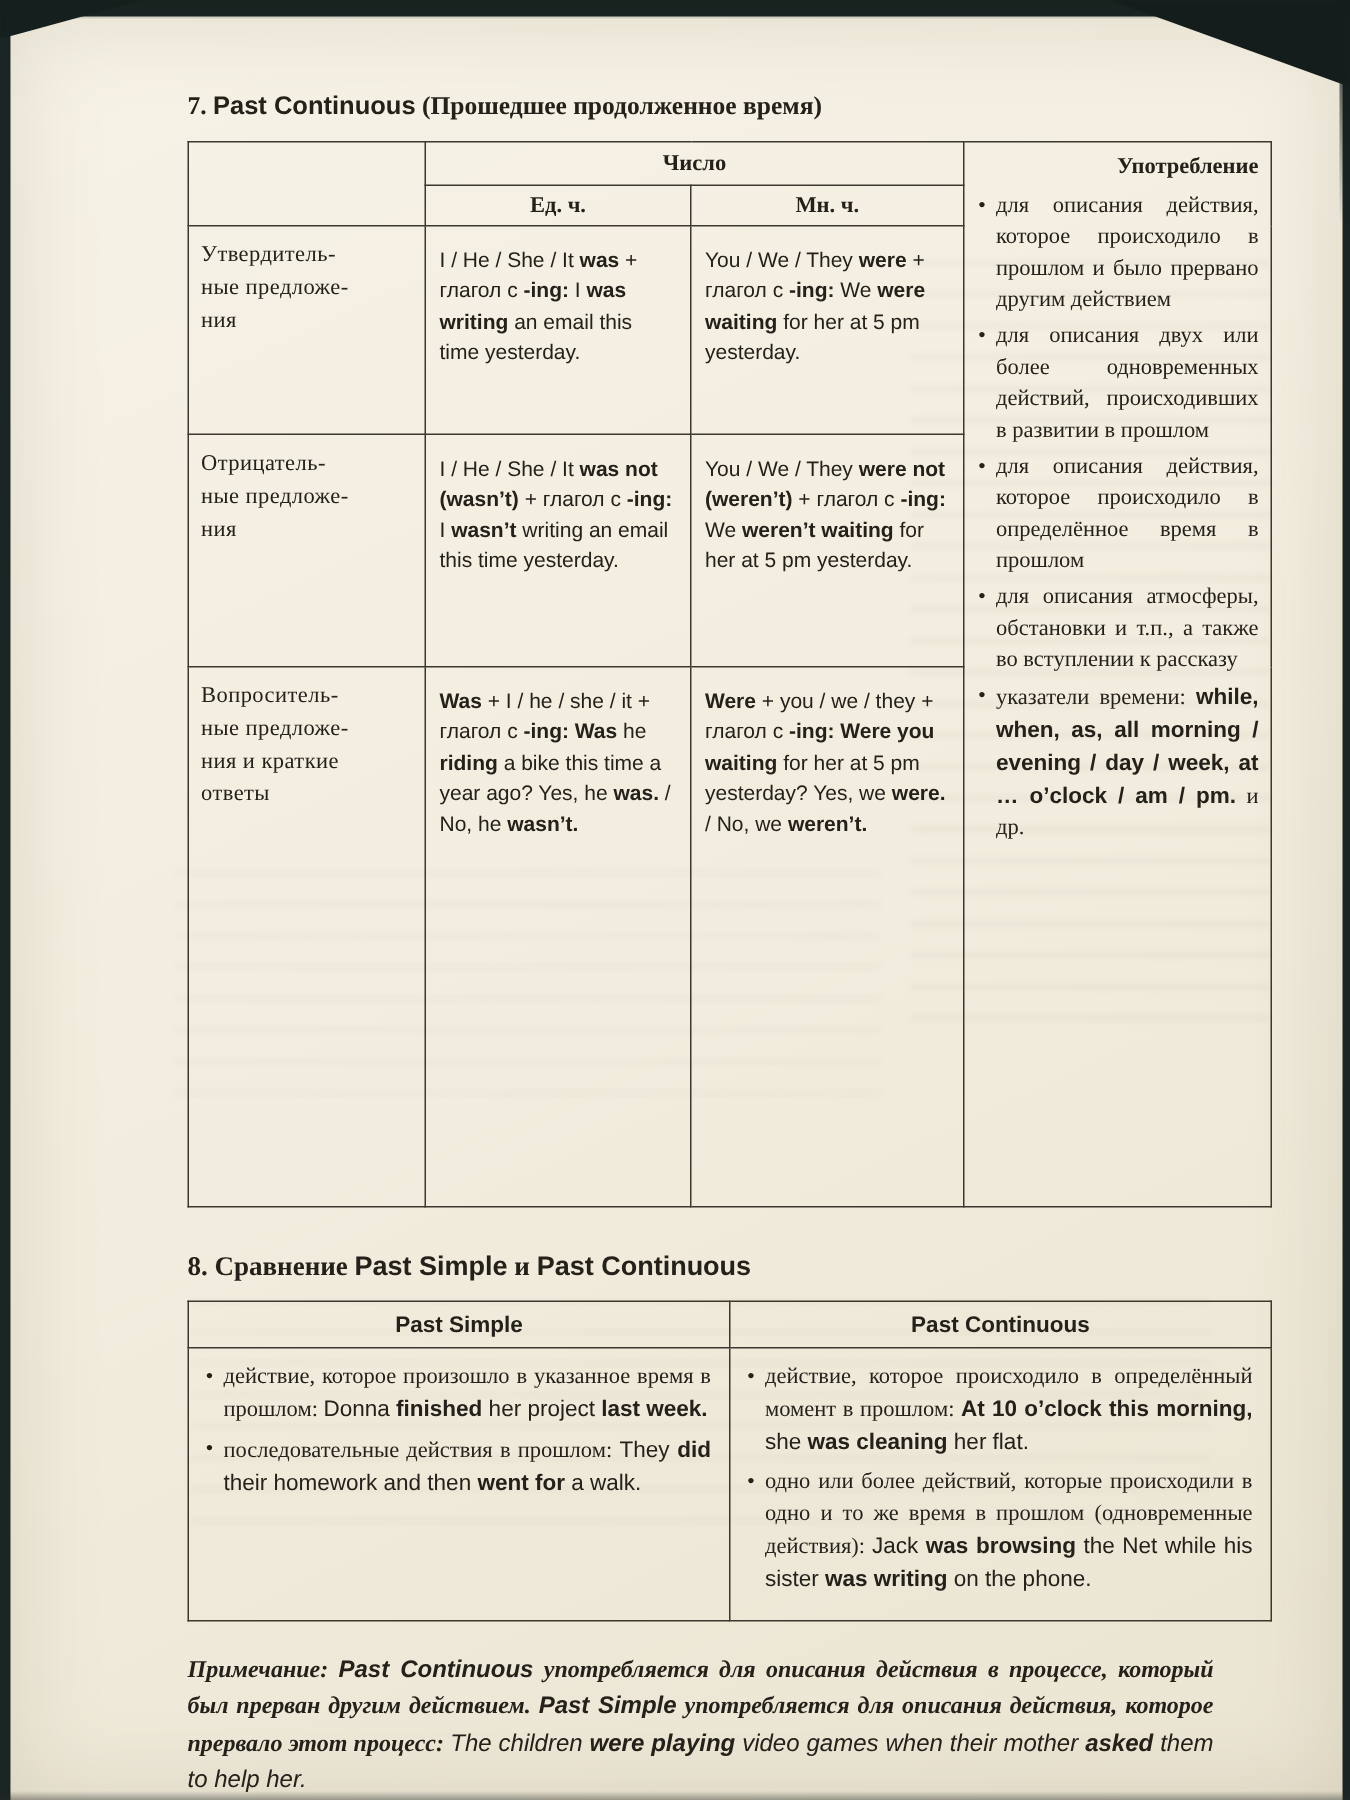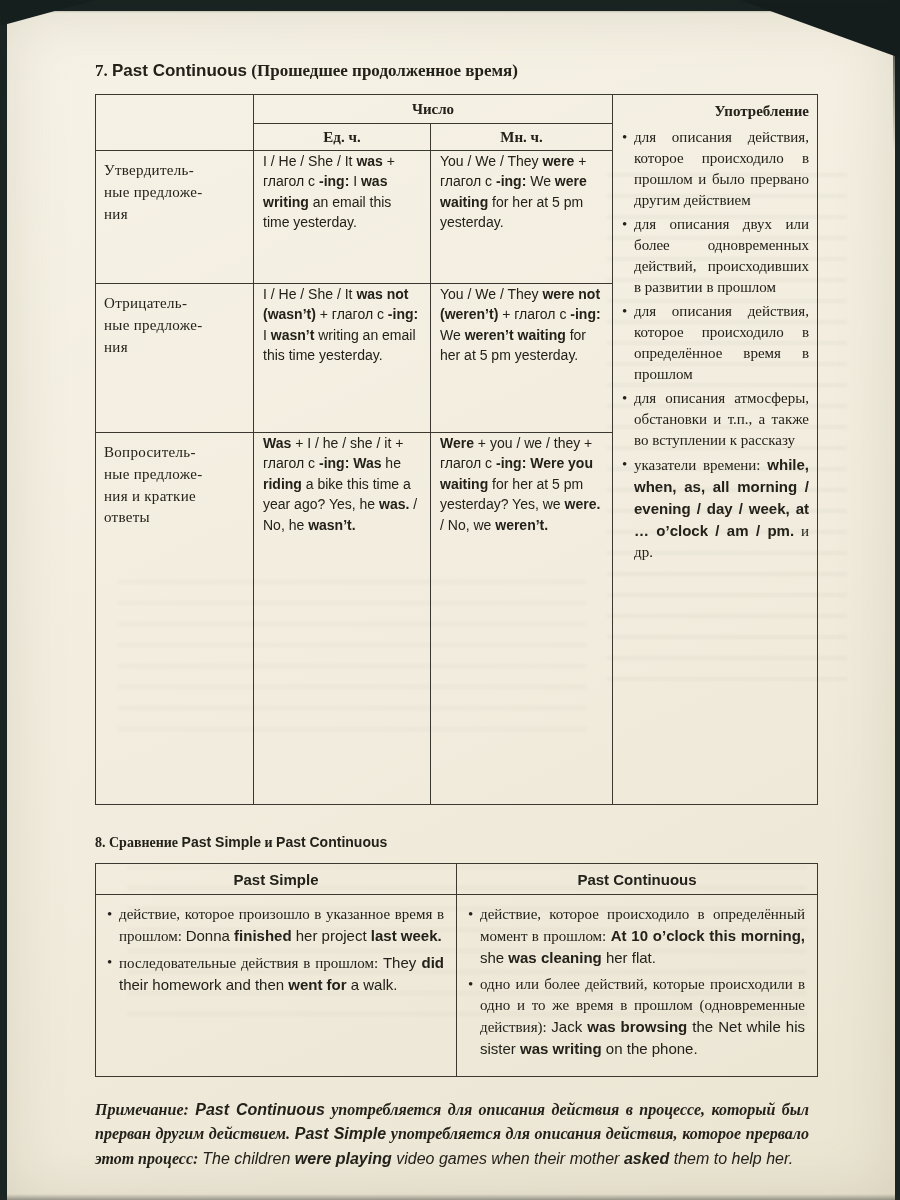--- a/index.html
+++ b/index.html
@@ -24,40 +24,40 @@
   .edge-right{position:absolute;top:0;right:0;width:7px;height:150px;
     background:linear-gradient(180deg,#141d1b,rgba(20,29,27,0));}
   .edge-bottom{position:absolute;bottom:0;left:0;width:900px;height:6px;
     background:linear-gradient(0deg,rgba(40,45,40,.4),rgba(40,45,40,0));}
   .ghost{position:absolute;pointer-events:none;filter:blur(1.6px);opacity:.55;z-index:0;
     background:repeating-linear-gradient(0deg,rgba(110,105,90,.09) 0 4px,rgba(110,105,90,0) 4px 21px);}
   .g1{left:600px;top:150px;width:240px;height:520px;}
   .g2{left:110px;top:555px;width:470px;height:165px;opacity:.4;}
   .g3{left:120px;top:855px;width:680px;height:150px;opacity:.4;}
 
-  .content{position:relative;z-index:1;padding:50px 86px 0 88px;}
+  .content{position:relative;z-index:1;padding:50px 86px 0 88px;margin-left:30px;}
 
   .b{font-weight:bold;}
   .sans{font-family:"Liberation Sans",sans-serif;}
 
   h1,h2{font-size:17px;font-weight:bold;margin:0;}
   h1{margin-bottom:13px;}
-  h2{margin:29px 0 12px 0;font-size:14px;}
+  h2{margin:29px 0 12px 0;font-size:18px;}
 
   table.tbl{border-collapse:collapse;table-layout:fixed;width:722px;}
   table.tbl td{border:1.5px solid #3a382f;vertical-align:top;}
 
   .tbl1{height:711px;}
   .tbl1 .th{font-weight:bold;text-align:center;vertical-align:middle;font-size:15px;}
   .tbl1 tr.hr1 td{height:26px;}
   .tbl1 tr.hr2 td{height:24px;}
   .tbl1 tr.r-aff td{height:114px;}
   .tbl1 tr.r-neg td{height:130px;}
   .lbl{padding:9px 8px;font-size:15px;line-height:1.45;letter-spacing:.3px;white-space:pre-line;}
-  .ex{padding:0 9px;font-family:"Liberation Sans",sans-serif;font-size:14px;line-height:1.46;}
+  .ex{padding:12px 9px;font-family:"Liberation Sans",sans-serif;font-size:14px;line-height:1.46;}
   .usage-cell{padding:4px 8px 8px 8px;}
   .usage-head{font-weight:bold;text-align:right;font-size:15px;padding:4px 0 7px 0;}
   ul.ulist{list-style:none;margin:0;padding:0;}
   ul.ulist li{position:relative;padding-left:13px;margin-bottom:3px;
     font-size:15px;line-height:1.4;text-align:justify;}
   ul.ulist li::before{content:"•";position:absolute;left:1px;top:0;}
 
   .tbl2 .th{font-family:"Liberation Sans",sans-serif;font-weight:bold;text-align:center;
     vertical-align:middle;font-size:15px;height:28px;}
   .cmp{padding:9px 12px 11px 10px;}

